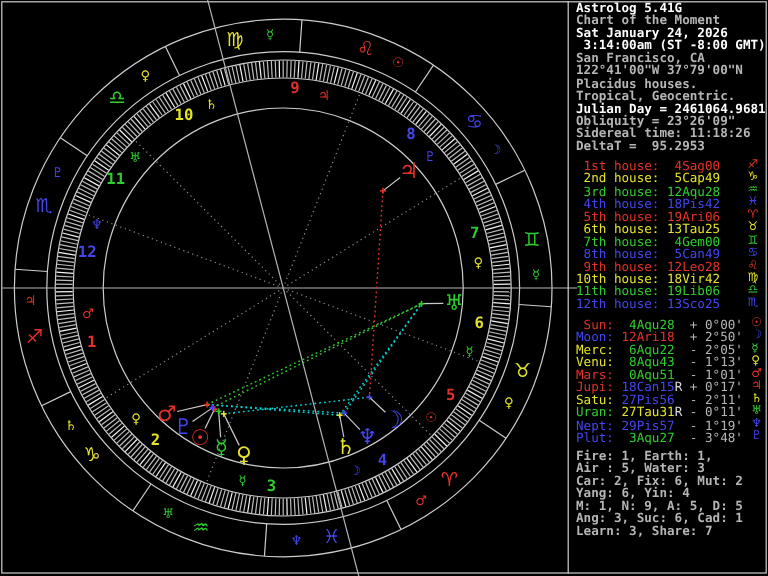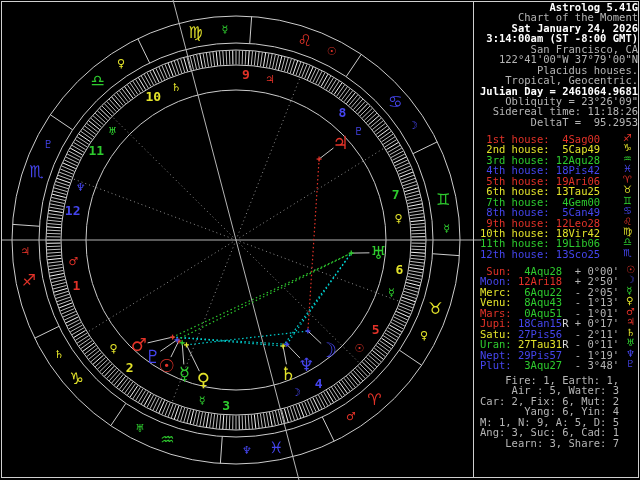--- a/index.html
+++ b/index.html
@@ -3,24 +3,24 @@
 <meta charset="utf-8">
 <title>Astrolog 5.41G</title>
 <style>
   html,body{margin:0;padding:0;background:#000;}
   #screen{position:relative;width:640px;height:480px;background:#000;overflow:hidden;
           font-family:"DejaVu Sans Mono",monospace;}
   #frame{position:absolute;left:1px;top:1px;width:636px;height:475px;border:1px solid #cfcfcf;}
   #divider{position:absolute;left:473px;top:1px;width:1px;height:477px;background:#cfcfcf;}
   #wheel-svg{position:absolute;left:0;top:0;}
   .blk{position:absolute;left:480px;white-space:pre;font-size:10.5px;line-height:10.45px;}
-  .row{position:relative;height:10.45px;text-align:right;}
+  .row{position:relative;height:10.45px;}
   .g{position:absolute;top:-1px;font-family:"DejaVu Sans",sans-serif;font-size:10px;line-height:10px;}
   .bright{color:#fff;font-weight:bold;}
-  .dim{color:#b5b5b5;}
+  .dim{color:#b5b5b5;font-weight:bold;}
 </style>
 </head>
 <body>
 
 <div id="screen">
   <div id="frame"></div>
   <svg id="wheel-svg" width="640" height="480" viewBox="0 0 640 480">
       <circle cx="236" cy="240" r="224" fill="none" stroke="#cccccc"></circle>
       <circle cx="236" cy="240" r="197" fill="none" stroke="#cccccc"></circle>
       <circle cx="236" cy="240" r="190" fill="none" stroke="#cccccc"></circle>

